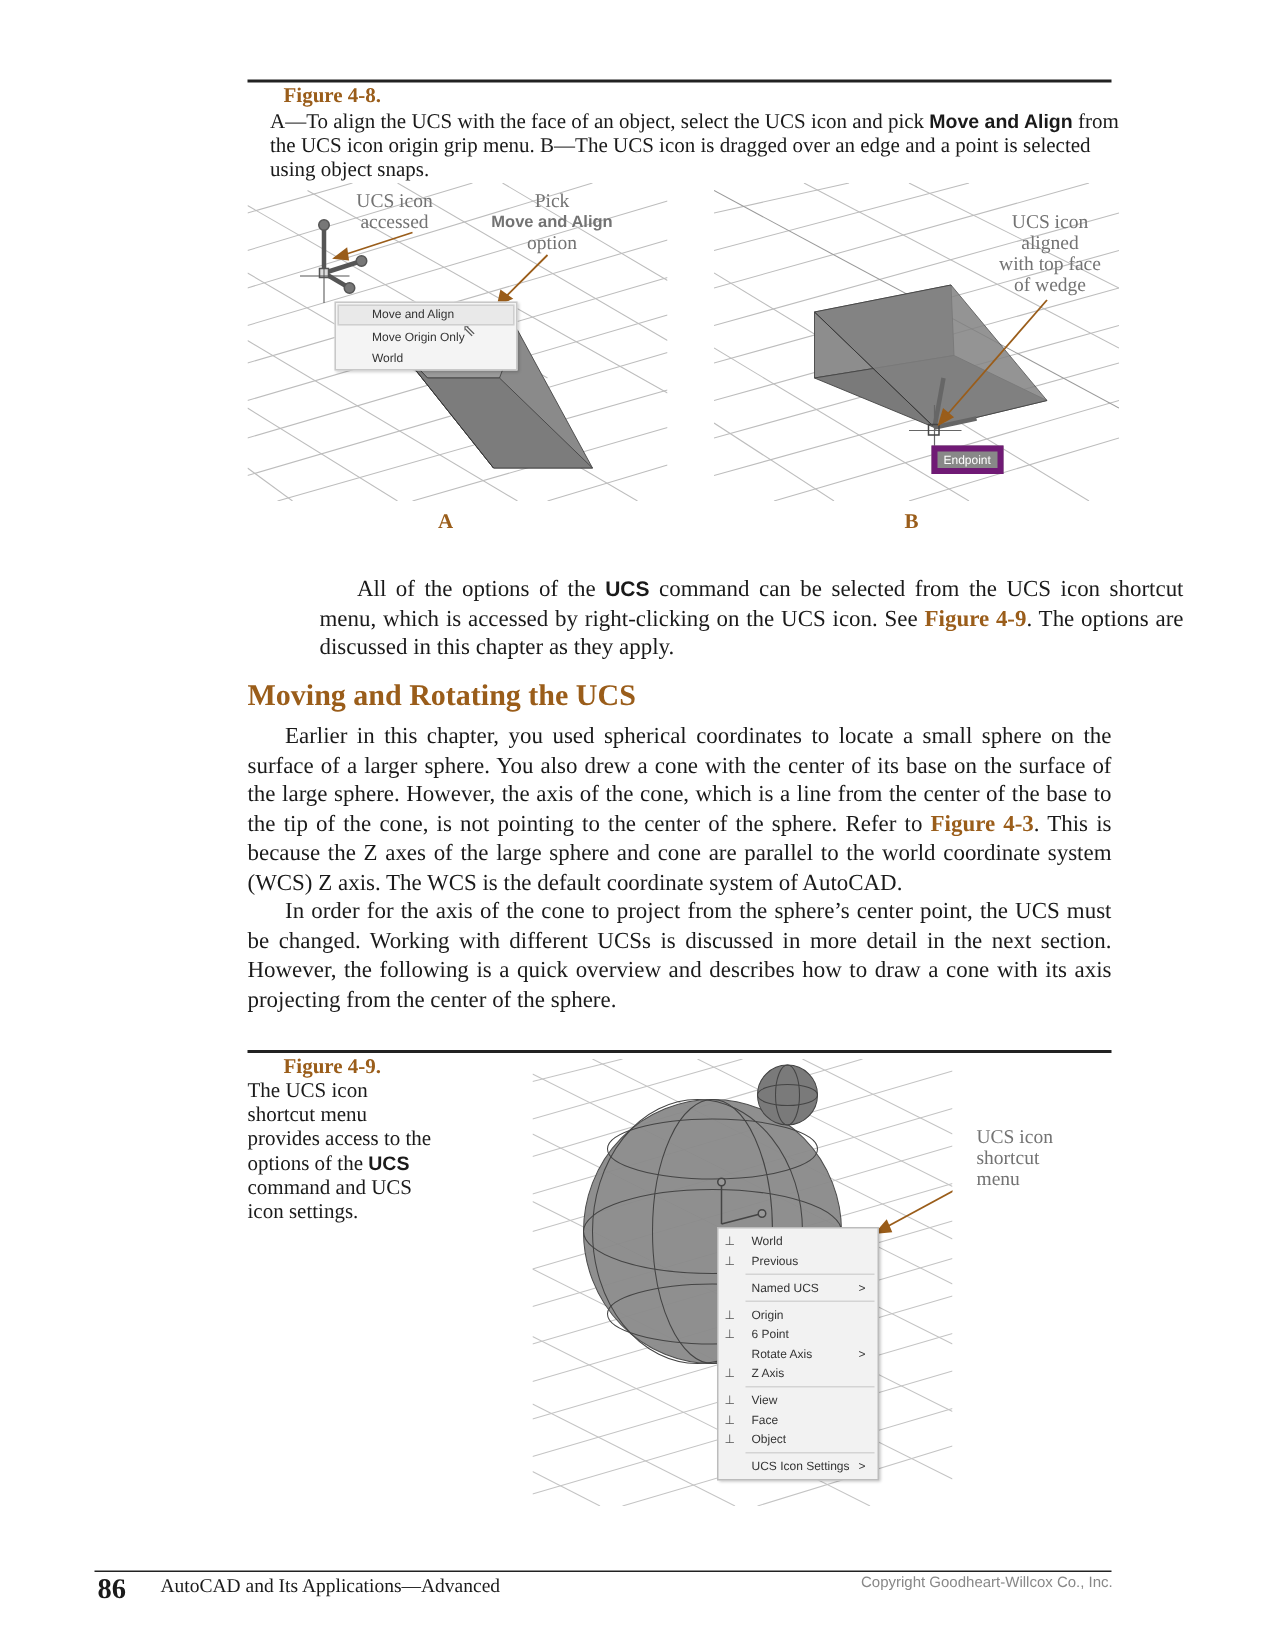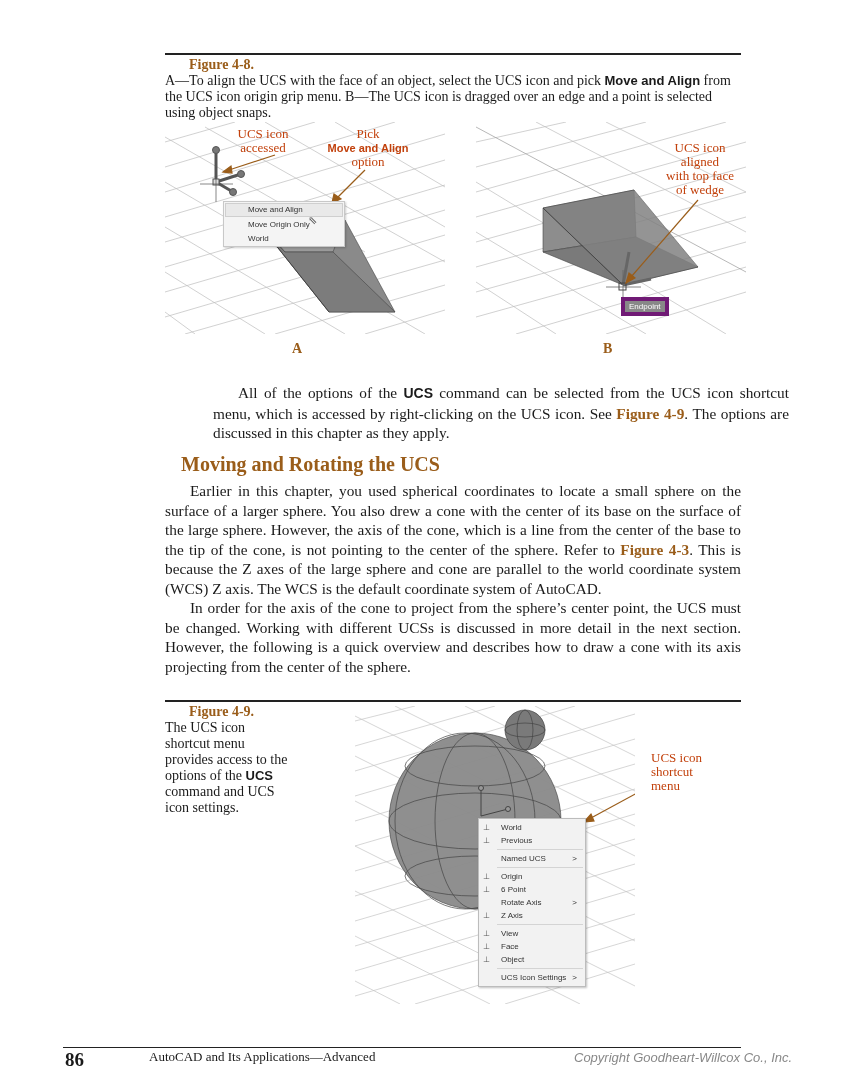--- a/index.html
+++ b/index.html
@@ -9,41 +9,41 @@
   .sans { font-family:"Liberation Sans", "DejaVu Sans", sans-serif; }
   .brown { color:#9a5d1a; }
   .rule { position:absolute; height:2px; background:#222; }
   .abs { position:absolute; }
   .fig-title { font-family:"Liberation Serif", serif; font-weight:bold; color:#9a5d1a; font-size:14px;margin-left:24px; }
   .caption { font-family:"Liberation Serif", serif; font-size:14px; line-height:16px; }
   .body-text { font-family:"Liberation Serif", serif; font-size:15.3px; line-height:19.5px; text-align:justify; }
   .body-text p { margin:0; text-indent:25px; }
   .bold-sans { font-family:"Liberation Sans", sans-serif; font-weight:bold; font-size:13px; }
   .heading { font-family:"Liberation Serif", serif; font-weight:bold; font-size:20px; color:#9a5d1a; }
-  .callout { font-family:"Liberation Serif", serif; font-size:13px; color:#c2410c; line-height:14px; text-align:center; }
+  .callout { font-family:"Liberation Serif", serif; font-size:13px; color:#737373; line-height:14px; text-align:center; }
   .panel-label { font-family:"Liberation Serif", serif; font-weight:bold; font-size:14px; color:#9a5d1a; }
   .menu { position:absolute; background:#f2f2f2; border:1px solid #bcbcbc; box-shadow:1px 1px 2px rgba(0,0,0,0.25);
           font-family:"Liberation Sans", sans-serif; font-size:8px; color:#333; }
   .menu-item { position:relative; height:13px; line-height:13px; padding-left:22px; }
   .menu-item .arrow { position:absolute; right:8px; top:0; }
   .menu-item .mi-icon { position:absolute; left:4px; top:2px; width:10px; height:9px; font-size:8px; line-height:9px; color:#555; }
   .menu-sep { height:1px; background:#d4d4d4; margin:2px 2px 2px 18px; }
   .ctx-menu { position:absolute; background:#f4f4f4; border:1px solid #c8c8c8; box-shadow:1px 1px 2px rgba(0,0,0,0.2);
               font-family:"Liberation Sans", sans-serif; font-size:8px; color:#333; }
   .ctx-item { height:14px; line-height:14px; padding-left:24px; }
   .ctx-item.hl { background:#e9e9e9; border:1px solid #cfcfcf; margin:1px; line-height:12px; height:12px; padding-left:22px; }
   .tooltip { position:absolute; background:#888; color:#fff; border:4px solid #701a75; font-family:"Liberation Sans", sans-serif; font-size:8px; padding:1px 4px; }
   .footer { position:absolute; top:1047px; left:63px; width:678px; height:1px; background:#222; }
 </style>
 </head>
 <body>
 
 <div class="rule" style="top:53px; left:165px; width:576px;"></div>
 <div class="abs fig-title" style="top:57px; left:165px;">Figure 4-8.</div>
-<div class="abs caption" style="top:73px; left:165px; width:580px;">
+<div class="abs caption" style="top:73px; left:180px; width:580px;">
   <span>A—To align the UCS with the face of an object, select the UCS icon and pick </span><span class="bold-sans">Move and Align</span><span> from the UCS icon origin grip menu. B—The UCS icon is dragged over an edge and a point is selected using object snaps.</span>
 </div>
 
 <svg class="abs" style="top:122px; left:165px;" width="280" height="212" viewBox="0 0 280 212">
   <g stroke="#bdbdbd" stroke-width="0.7" fill="none">
     <line x1="0" y1="20" x2="70" y2="0"></line>
       <line x1="0" y1="45" x2="150" y2="0"></line>
       <line x1="0" y1="70" x2="230" y2="0"></line>
     <line x1="0" y1="95" x2="280" y2="12"></line>
       <line x1="0" y1="120" x2="280" y2="38"></line>
@@ -151,21 +151,21 @@
   <div>with top face</div>
   <div>of wedge</div>
 </div>
 
 <div class="abs panel-label" style="top:341px; left:603px;">B</div>
 
 <div class="abs body-text" style="top:383px; left:165px; width:576px;margin-left:48px;">
   <p><span>All of the options of the </span><span class="bold-sans" style="font-size:14px;">UCS</span><span> command can be selected from the UCS icon shortcut menu, which is accessed by right-clicking on the UCS icon. See </span><span class="brown" style="font-weight:bold;">Figure 4-9</span><span>. The options are discussed in this chapter as they apply.</span></p>
 </div>
 
-<div class="abs heading" style="top:453px; left:165px;margin-left:16px;">Moving and Rotating the UCS</div>
+<div class="abs heading" style="top:453px; left:165px;">Moving and Rotating the UCS</div>
 
 <div class="abs body-text" style="top:481px; left:165px; width:576px;">
   <p><span>Earlier in this chapter, you used spherical coordinates to locate a small sphere on the surface of a larger sphere. You also drew a cone with the center of its base on the surface of the large sphere. However, the axis of the cone, which is a line from the center of the base to the tip of the cone, is not pointing to the center of the sphere. Refer to </span><span class="brown" style="font-weight:bold;">Figure 4-3</span><span>. This is because the Z axes of the large sphere and cone are parallel to the world coordinate system (WCS) Z axis. The WCS is the default coordinate system of AutoCAD.</span></p>
 </div>
 
 <div class="abs body-text" style="top:598px; left:165px; width:576px;">
   <p>In order for the axis of the cone to project from the sphere’s center point, the UCS must be changed. Working with different UCSs is discussed in more detail in the next section. However, the following is a quick overview and describes how to draw a cone with its axis projecting from the center of the sphere.</p>
 </div>
 
 <div class="rule" style="top:700px; left:165px; width:576px;"></div>
@@ -245,14 +245,14 @@
 </div>
 
 <div class="abs callout" style="top:751px; left:651px; text-align:left; line-height:14px;">
   <div>UCS icon</div>
   <div>shortcut</div>
   <div>menu</div>
 </div>
 
 <div class="footer"></div>
 <div class="abs serif" style="top:1049px; left:65px; font-size:19px; font-weight:bold;">86</div>
-<div class="abs serif" style="top:1049px; left:107px; font-size:13px;margin-left:42px;">AutoCAD and Its Applications—Advanced</div>
-<div class="abs sans" style="top:1050px; left:574px; font-size:13px; color:#888;font-style:italic;">Copyright Goodheart-Willcox Co., Inc.</div>
+<div class="abs serif" style="top:1049px; left:107px; font-size:13px;">AutoCAD and Its Applications—Advanced</div>
+<div class="abs sans" style="top:1050px; left:574px; font-size:10px; color:#888;">Copyright Goodheart-Willcox Co., Inc.</div>
 
 </body></html>

